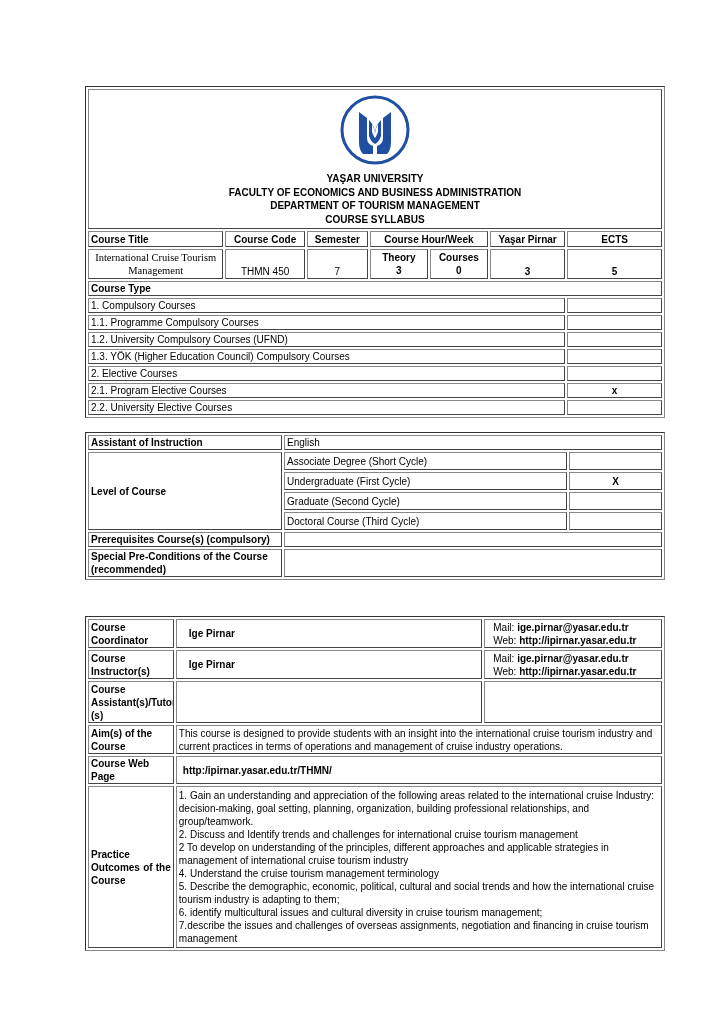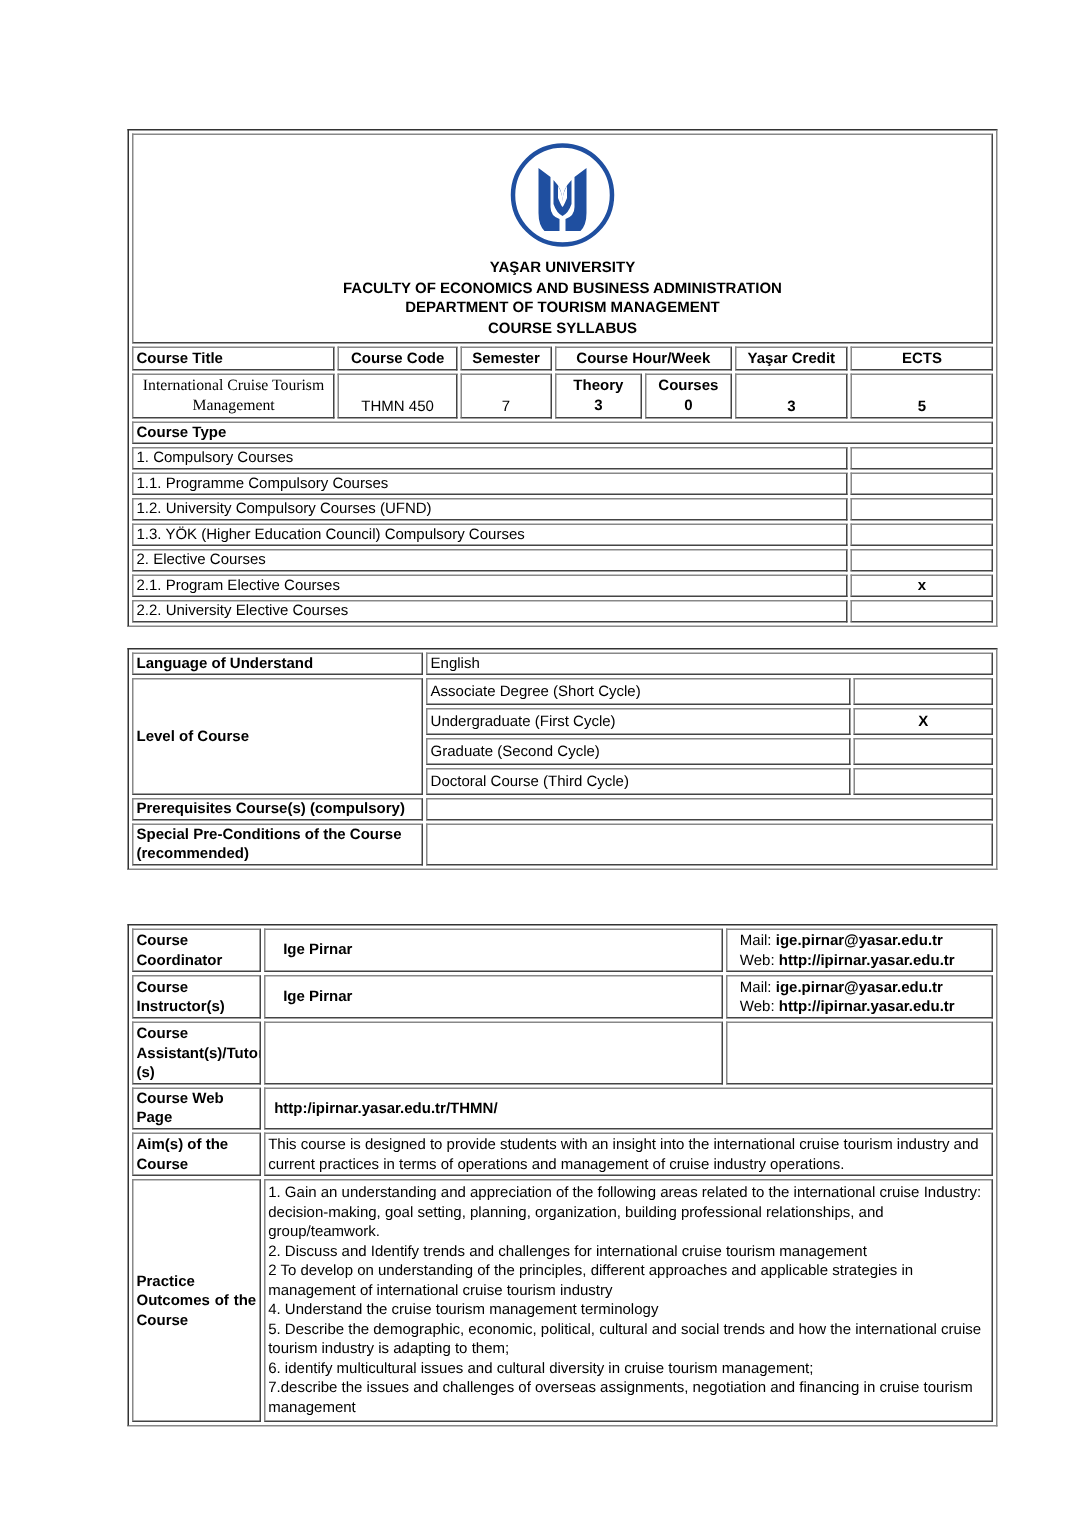--- a/index.html
+++ b/index.html
@@ -63,21 +63,21 @@
         <div class="hdr-line">FACULTY OF ECONOMICS AND BUSINESS ADMINISTRATION</div>
         <div class="hdr-line">DEPARTMENT OF TOURISM MANAGEMENT</div>
         <div class="hdr-line">COURSE SYLLABUS</div>
       </td>
     </tr>
     <tr style="height:16px">
       <td class="b">Course Title</td>
       <td class="b c">Course Code</td>
       <td class="b c">Semester</td>
       <td class="b c" colspan="2">Course Hour/Week</td>
-      <td class="b c">Yaşar Credit</td>
+      <td class="b c">Yaşar Pirnar</td>
       <td class="b c">ECTS</td>
     </tr>
     <tr style="height:30px">
       <td class="serif c">International Cruise Tourism Management</td>
       <td class="c" style="vertical-align:bottom">THMN 450</td>
       <td class="c" style="vertical-align:bottom">7</td>
       <td class="b c">
         <div>Theory</div>
         <div>3</div>
       </td>
@@ -123,21 +123,21 @@
     </table>
 
   <table class="outer" id="t2">
     <colgroup>
       <col style="width:192px">
         <col style="width:280px">
         <col style="width:92px">
     </colgroup>
     <tbody>
         <tr style="height:15px">
-      <td class="b">Language of Understand</td>
+      <td class="b">Assistant of Instruction</td>
       <td colspan="2">English</td>
     </tr>
     <tr style="height:18px">
       <td rowspan="4" class="b">Level of Course</td>
       <td>Associate Degree (Short Cycle)</td>
       <td class="b c"></td>
     </tr>
     <tr style="height:18px">
       <td>Undergraduate (First Cycle)</td>
       <td class="b c">X</td>
@@ -182,27 +182,27 @@
       <td style="padding-left:8px">
         <div><span>Mail: </span><span class="b">ige.pirnar@yasar.edu.tr</span></div>
         <div><span>Web: </span><span class="b">http://ipirnar.yasar.edu.tr</span></div>
       </td>
     </tr>
     <tr style="height:42px">
       <td class="b">Course Assistant(s)/Tutor (s)</td>
       <td></td>
       <td></td>
     </tr>
-    <tr style="height:15px">
-      <td class="b">Course Web Page</td>
-      <td colspan="2" class="b" style="padding-left:6px">http:/ipirnar.yasar.edu.tr/THMN/</td>
-    </tr>
     <tr style="height:29px">
       <td class="b">Aim(s) of the Course</td>
       <td colspan="2">This course is designed to provide students with an insight into the international cruise tourism industry and current practices in terms of operations and management of cruise industry operations.</td>
+    </tr>
+    <tr style="height:15px">
+      <td class="b">Course Web Page</td>
+      <td colspan="2" class="b" style="padding-left:6px">http:/ipirnar.yasar.edu.tr/THMN/</td>
     </tr>
     <tr>
       <td class="b">
             <span class="jus" style="display:block">Practice Outcomes of the Course</span>
           </td>
       <td colspan="2" style="padding-top:2px;padding-bottom:2px">
         <span class="lo-line">1. Gain an understanding and appreciation of the following areas related to the international cruise Industry: decision-making, goal setting, planning, organization, building professional relationships, and group/teamwork.</span>
         <span class="lo-line">2.   Discuss  and Identify trends and challenges for international cruise tourism management</span>
         <span class="lo-line">2  To develop on understanding of the principles, different approaches and applicable strategies in management of  international cruise tourism industry</span>
         <span class="lo-line">4. Understand the cruise tourism management terminology</span>

